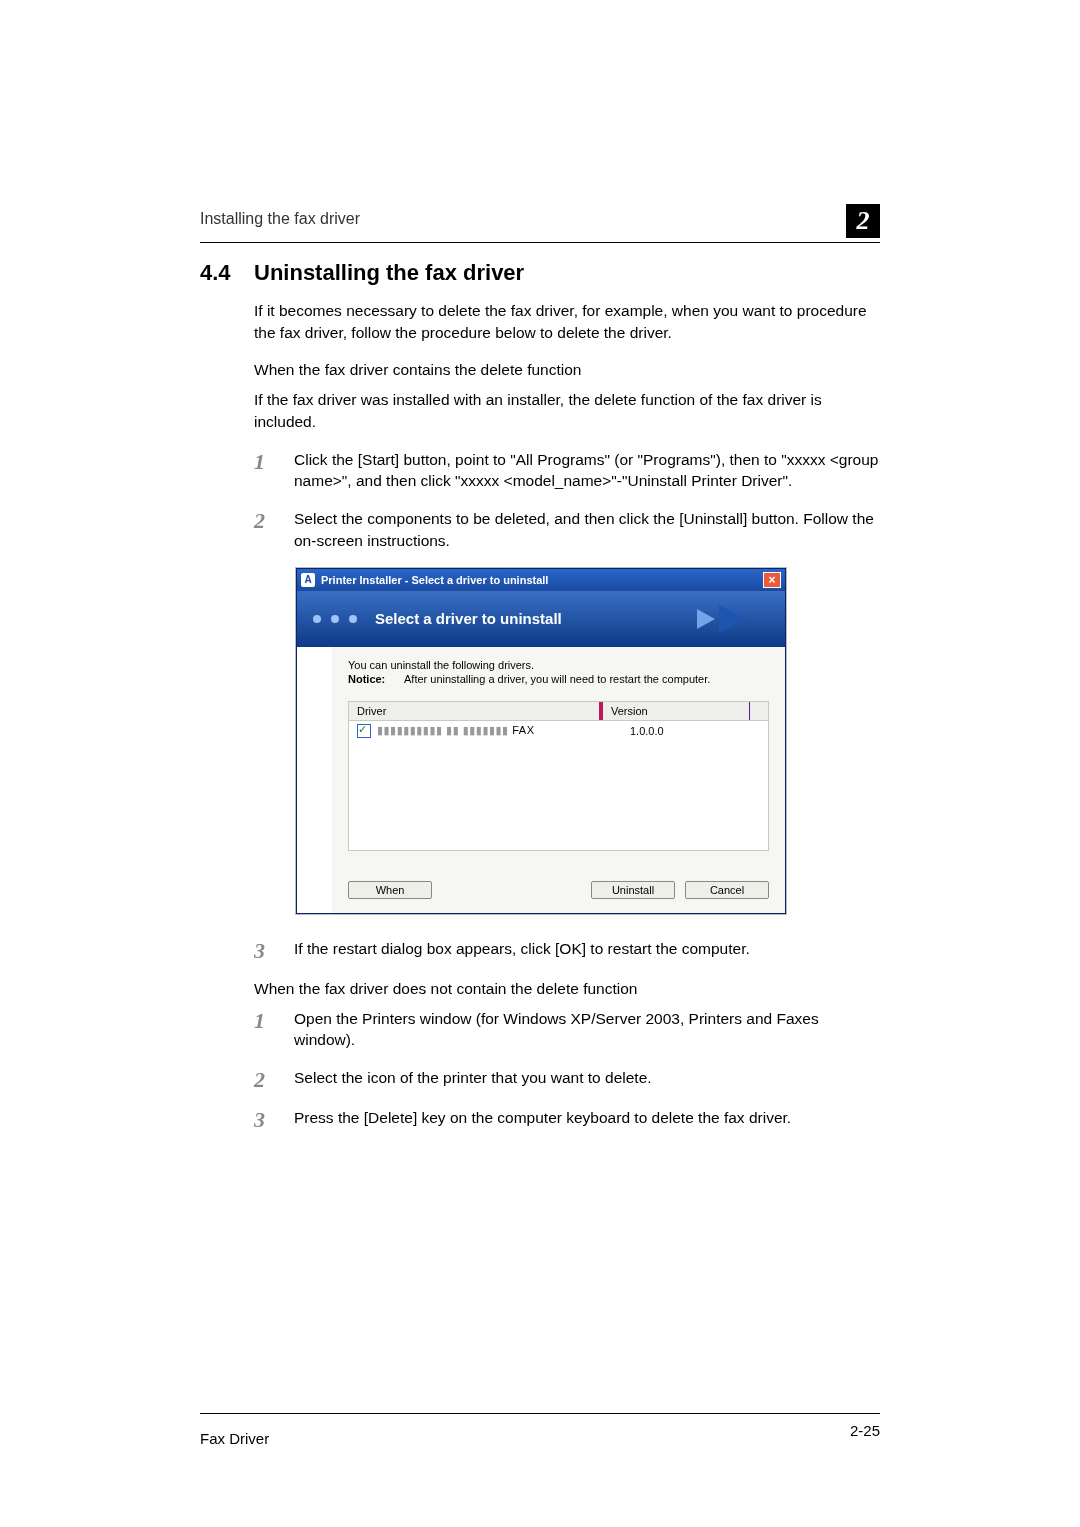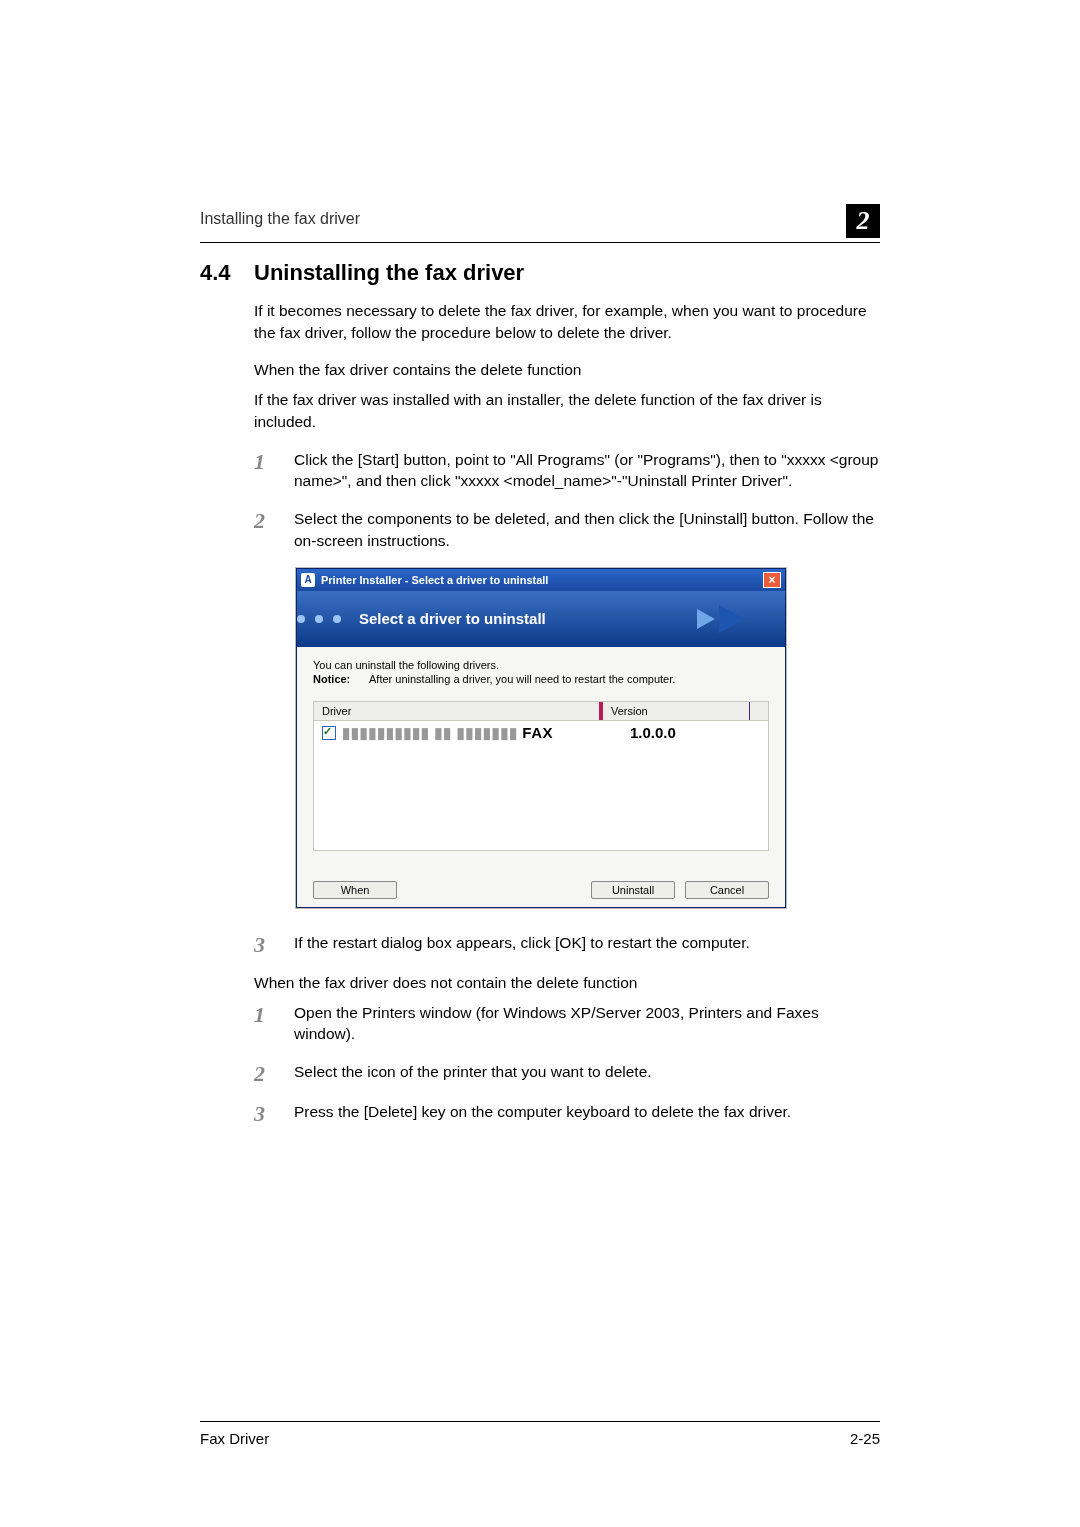--- a/index.html
+++ b/index.html
@@ -137,21 +137,21 @@
     border: 1px solid #fff;
     box-sizing: border-box;
     font-size: 12px;
   }
   .banner {
     background: linear-gradient(#3a6fc4, #0d3a88);
     color: #fff;
     height: 56px;
     display: flex;
     align-items: center;
-    padding: 0 0;
+    padding: 0 16px;
     position: relative;
   }
   .banner-dots {
     display: flex;
     gap: 10px;
     margin-right: 18px;
   }
   .banner-dots span {
     width: 8px;
     height: 8px;
@@ -177,21 +177,22 @@
     border-bottom: 10px solid transparent;
     border-left: 18px solid #6fa7e8;
   }
   .arrow-lg {
     border-top-width: 14px;
     border-bottom-width: 14px;
     border-left: 26px solid #1d55b0;
   }
   .dialog-body {
     background: #f6f6f2;
-    padding: 12px 16px 8px 16px;
+    padding: 12px 16px 14px 16px;
+    margin-left: 35px;
   }
   .notice-line1 { font-size: 11px; }
   .notice-row {
     display: flex;
     margin-top: 2px;
     font-size: 11px;
   }
   .notice-row .lbl { font-weight: 700; width: 56px; }
   .driver-box {
     margin-top: 16px;
@@ -204,24 +205,23 @@
     display: flex;
     background: #eeeeea;
     border-bottom: 1px solid #c9c9c0;
     font-size: 11px;
   }
   .driver-head .col1 { flex: 1; padding: 3px 8px; border-right: 4px solid #be185d; }
   .driver-head .col2 { width: 130px; padding: 3px 8px; border-right: 1px solid #4c1d95; }
   .driver-head .col3 { width: 18px; }
   .driver-row {
     display: flex;
-    font-size: 15px;
+    font-size: 11px;
     padding: 3px 8px;
     align-items: center;
-    font-weight: bold;
   }
   .driver-row .chk {
     width: 12px; height: 12px;
     border: 1px solid #2a66c9;
     background: #fff;
     margin-right: 6px;
     position: relative;
     flex-shrink: 0;
   }
   .driver-row .chk::after {
@@ -254,21 +254,21 @@
     position: absolute;
     left: 200px;
     right: 200px;
     bottom: 80px;
   }
   .footer hr { border: none; border-top: 1px solid #000; margin: 0 0 8px 0; }
   .footer-row {
     display: flex;
     font-size: 15px;
   }
-  .footer-row .left { flex: 1; }
+  .footer-row .left { flex: 1; margin-top: 8px; }
 </style>
 </head>
 <body>
 
 <div class="page">
 
   <div class="running-head">Installing the fax driver</div>
   <div class="chapter-badge">2</div>
   <hr class="top-rule">
 

